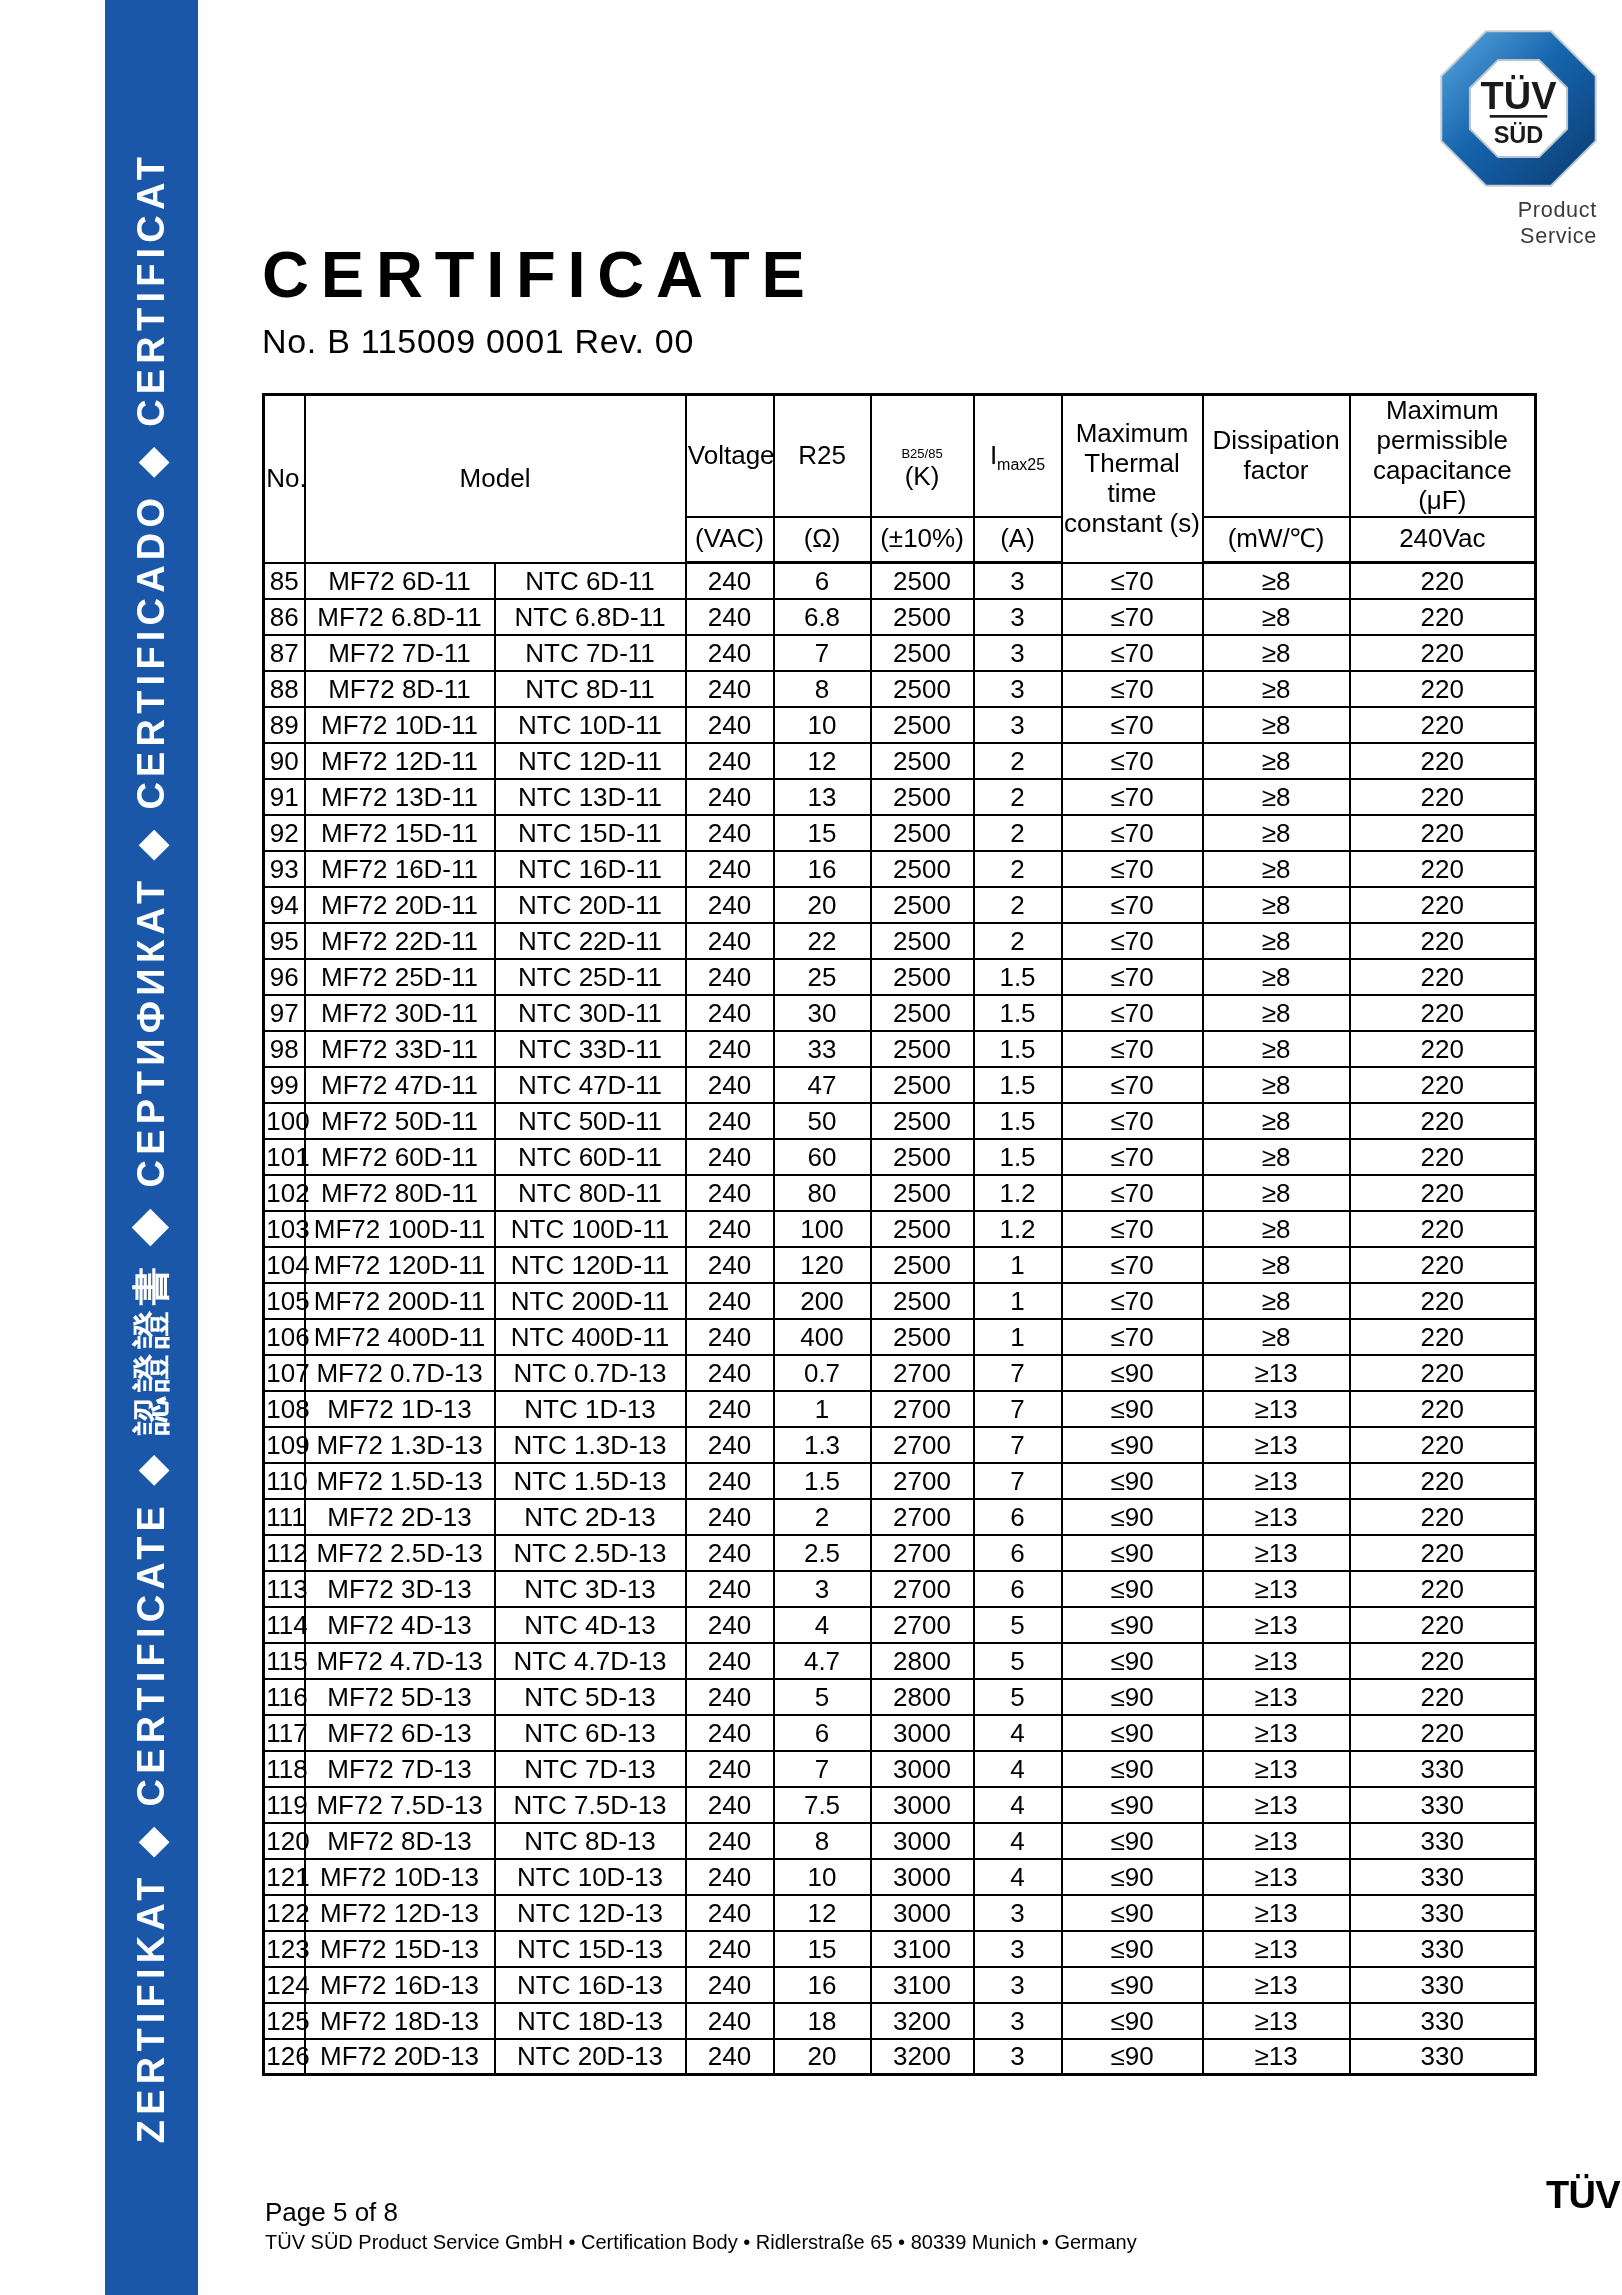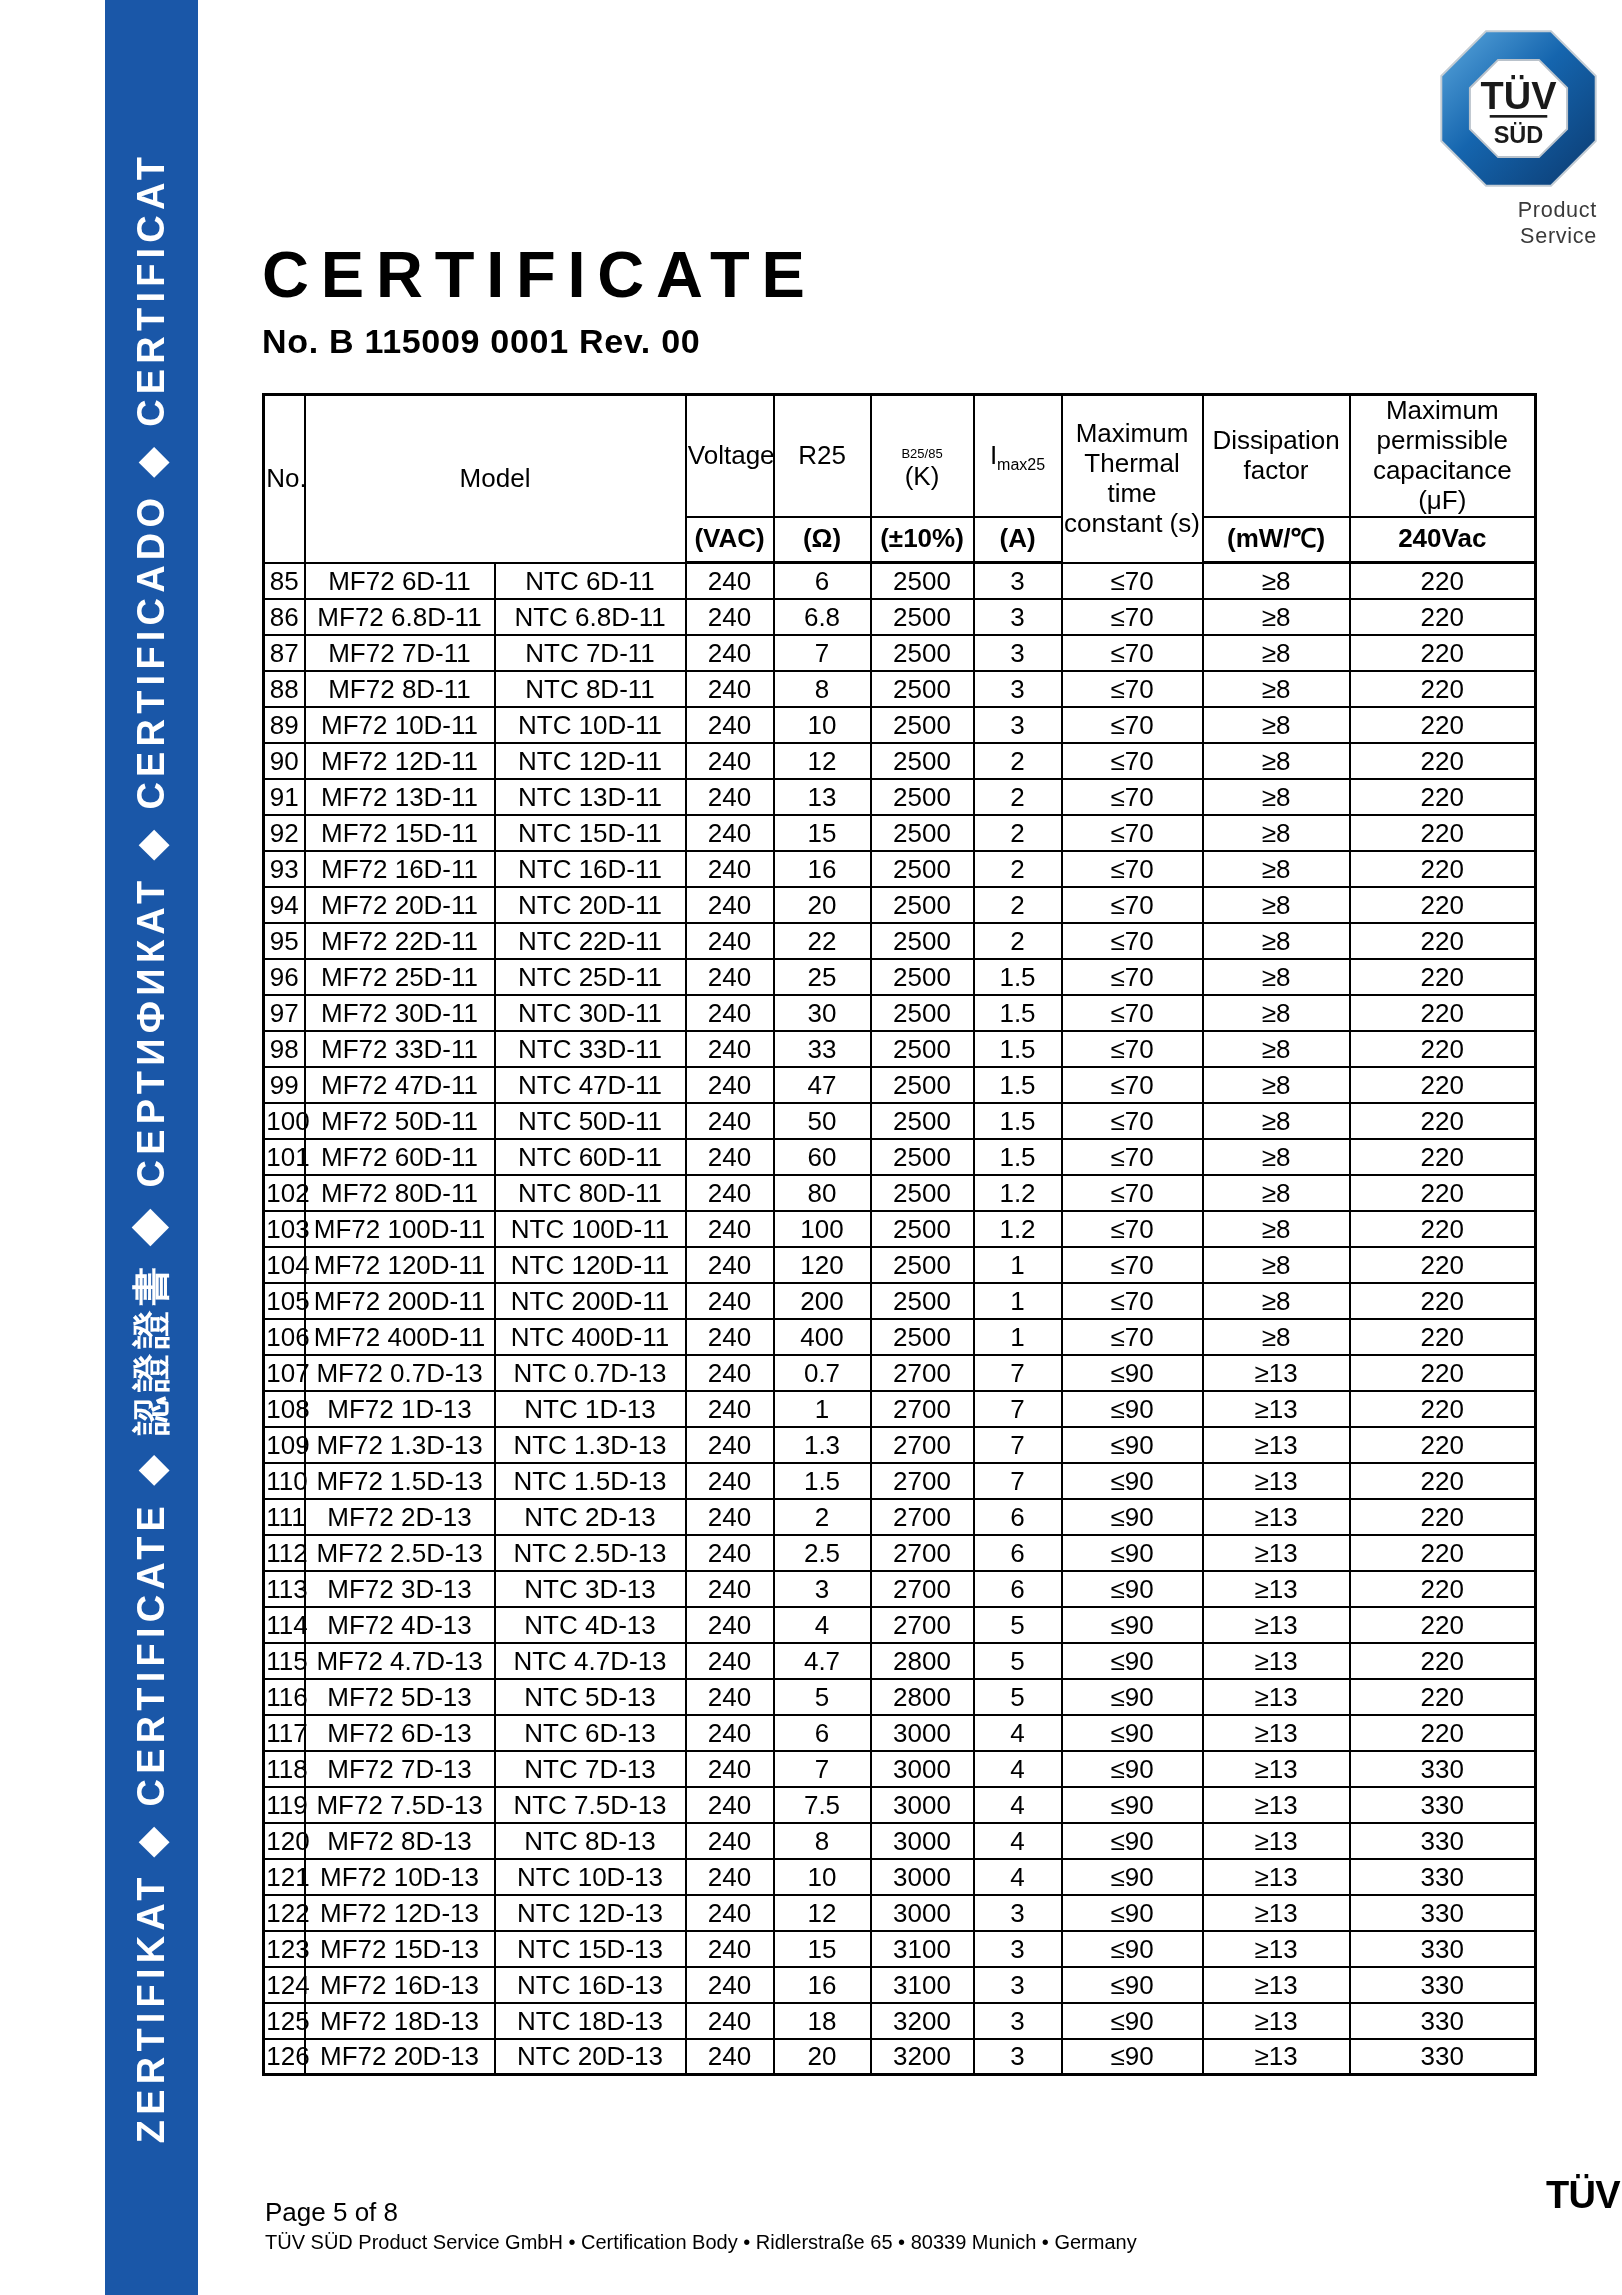--- a/index.html
+++ b/index.html
@@ -16,32 +16,32 @@
     display:flex; align-items:center; justify-content:center;
   }
   .band-text { color:#ffffff; font-weight:bold; font-size:38px; letter-spacing:5.2px; white-space:nowrap; }
 
   
   .logo { position:absolute; left:1440px; top:30px; width:157px; text-align:center; }
   .logo-caption { margin-top:7.9px; font-size:21.6px; color:#3a3a3a; letter-spacing:0.7px; text-align:right; }
 
   
   .title { position:absolute; left:262px; top:241px; margin:0; font-size:65px; font-weight:bold; letter-spacing:11.8px; line-height:1.05; }
-  .cert-no { position:absolute; left:262px; top:322px; font-size:34px; font-weight:bold; letter-spacing:0.7px; }
+  .cert-no { position:absolute; left:262px; top:322px; font-size:34px; font-weight:normal; letter-spacing:0.7px; }
 
   
   .spec { position:absolute; left:262px; top:393px; width:1273px; border-collapse:collapse; table-layout:fixed; border:3.9px solid #000; }
   .spec th, .spec td {
     border:2px solid #000; border-top-width:2.6px; border-bottom-width:2.6px;
     text-align:center; vertical-align:middle; padding:0 1.3px;
     font-weight:normal; font-size:26px; line-height:1.15; overflow:visible;
   }
   .spec thead tr.h1 { height:115px; }
   .spec thead tr.h2 { height:46px; }
-  .spec thead tr.h2 th { border-bottom-width:3.9px;font-weight:bold; }
+  .spec thead tr.h2 th { border-bottom-width:3.9px; }
   .spec tbody tr { height:36px; }
   .spec tbody td { line-height:1; }
   .hdr-small { display:block; font-size:13px; line-height:1.15;margin-top:28px; }
   .spec sub { font-size:16px; line-height:0; }
 
   
   .page-num { position:absolute; left:265px; top:2197px; font-size:26px; }
   .address  { position:absolute; left:265px; top:2231px; font-size:20px; }
   .wordmark { position:absolute; left:1502px; top:2174px; font-size:38px; font-weight:bold; letter-spacing:-0.7px;margin-left:44px; }
   .wordmark .reg { font-size:19.6px; position:relative; top:-18.3px; left:2px; font-weight:normal; }

